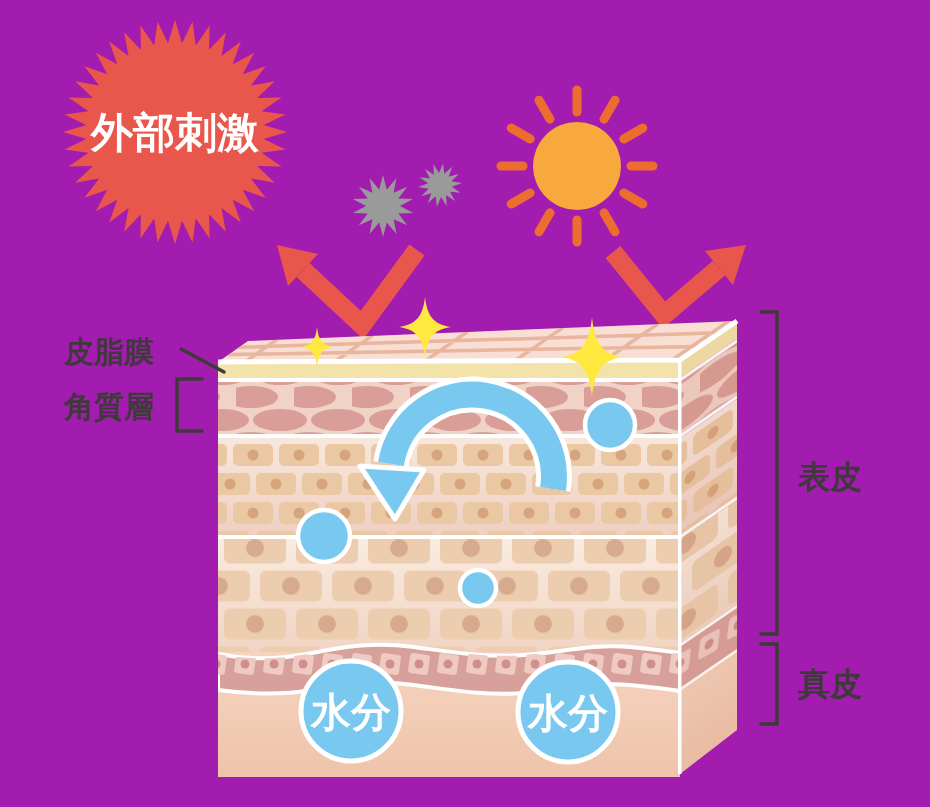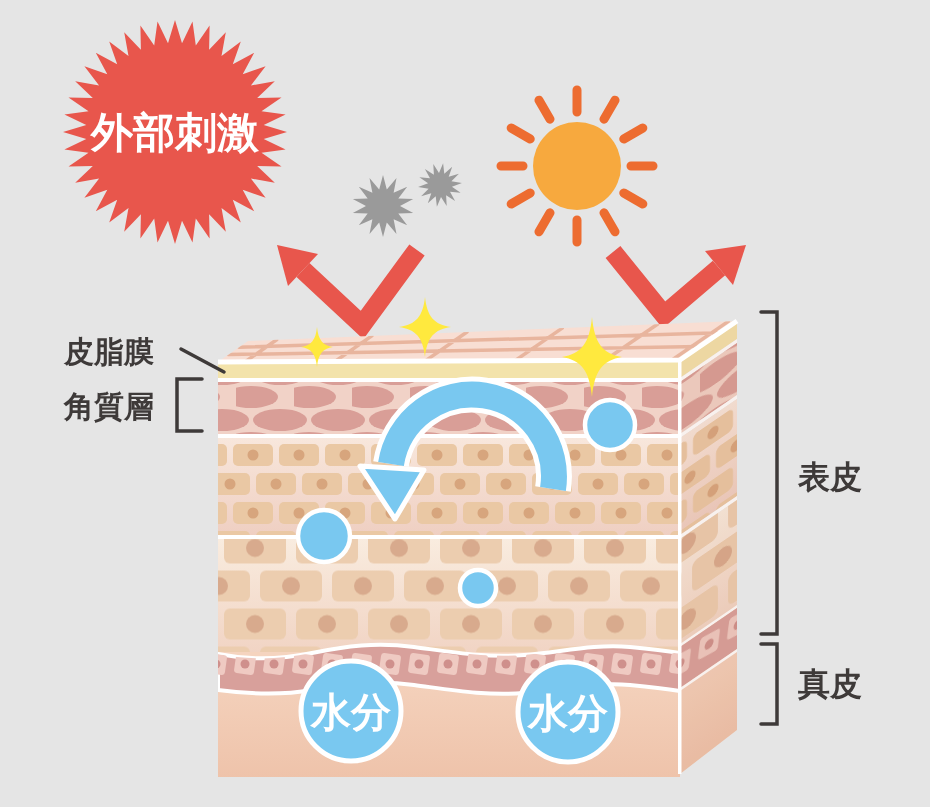--- a/index.html
+++ b/index.html
@@ -1,16 +1,16 @@
 <!DOCTYPE html>
 <html><head>
 <meta charset="utf-8">
 <style>
   html,body{margin:0;padding:0;background:#ffffff;}
-  .canvas{position:relative;width:930px;height:807px;overflow:hidden;background:#e5e5e5;}
+  .canvas{position:relative;width:930px;height:807px;overflow:hidden;background:#a21caf;}
   svg{display:block;}
   text{font-family:"Liberation Sans","DejaVu Sans",sans-serif;}
   .lbl{font-size:30px;font-weight:600;}
   .lbl-big{font-size:32px;font-weight:600;}
   .burst-txt{font-size:42px;font-weight:700;}
   .water-txt{font-size:40px;font-weight:700;}
 </style>
 </head>
 <body>
 

